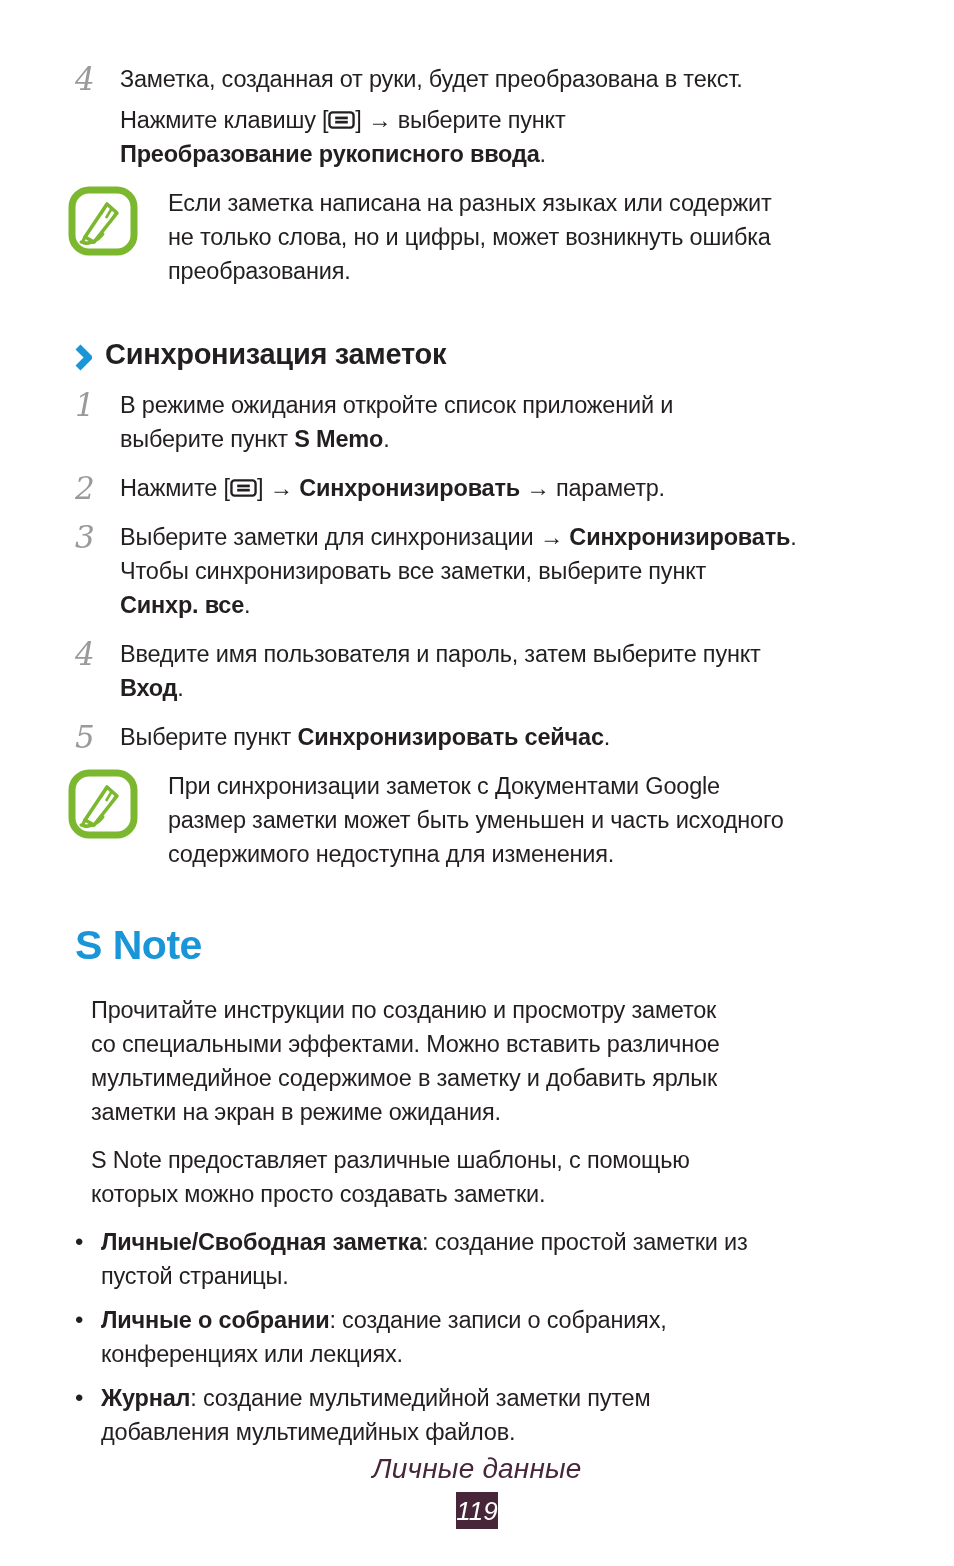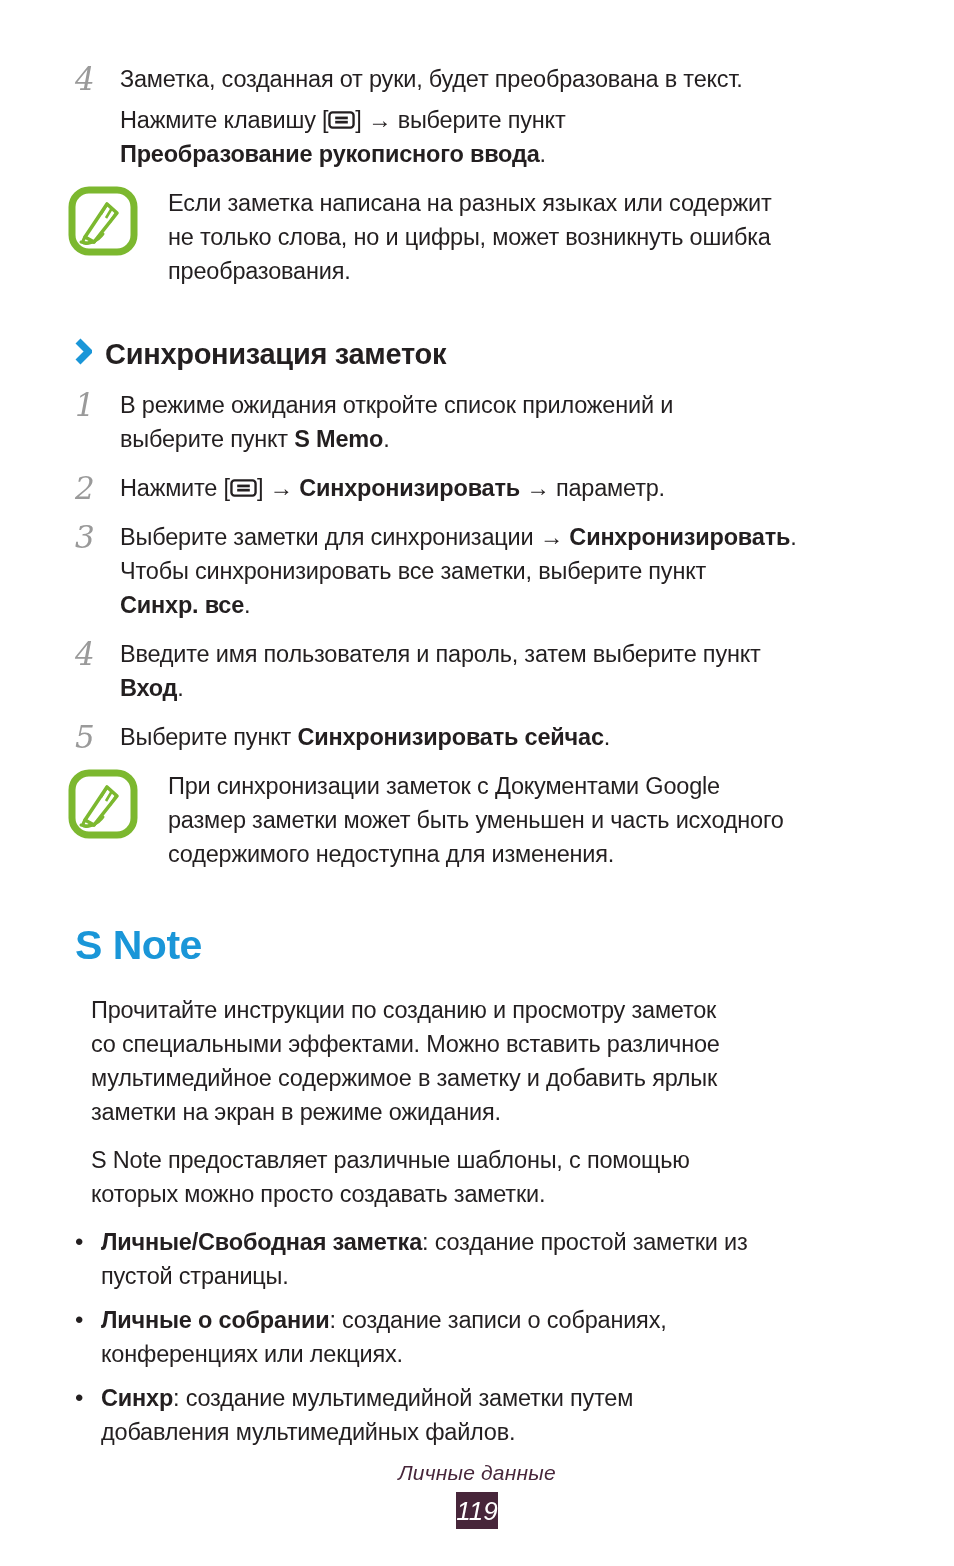--- a/index.html
+++ b/index.html
@@ -22,42 +22,42 @@
   .step-text{flex:1;font-size:23.5px;line-height:34px;letter-spacing:-0.2px}
   .step-text p{margin:0}
   .step-text p + p{margin-top:7px}
   b{font-weight:700}
   
   .note{display:flex;gap:30px;margin:14px 0 0 -7px}
   .note-icon{flex:0 0 70px;width:70px;height:70px}
   .note-text{flex:1;font-size:23.5px;line-height:34px;letter-spacing:-0.2px;margin:0}
   
   .section-heading{
-    display:flex;align-items:flex-start;gap:13px;margin:50px 0 17px 0;
+    display:flex;align-items:flex-end;gap:13px;margin:50px 0 17px 0;
     font-size:29px;font-weight:700;letter-spacing:-0.3px;
   }
   .chevron{width:17px;height:27px;flex:0 0 17px}
   
   .page-title{
     margin:52px 0 24px 0;color:var(--blue);
     font-size:41px;font-weight:700;letter-spacing:-0.5px;line-height:1.12;
   }
   .para{margin:0 0 14px 16px;font-size:23.5px;line-height:34px;letter-spacing:-0.2px}
   
   .bullets{list-style:none;margin:4px 0 0 0;padding:0}
   .bullets li{display:flex;margin:0 0 10px 0}
   .dot{flex:0 0 26px;font-size:24px;line-height:34px}
   .li-text{flex:1;font-size:23.5px;line-height:34px;letter-spacing:-0.2px}
   
   .menu-key{display:inline-block;width:27px;height:18px;vertical-align:-1px}
   .menu-key svg{display:block;width:100%;height:100%}
   
   .footer{position:absolute;left:0;right:0;bottom:37px;text-align:center}
   .footer-label{
-    font-style:italic;color:var(--maroon);font-size:21px;letter-spacing:0.2px;
+    font-style:italic;color:var(--maroon);font-size:28px;letter-spacing:0.2px;
   }
   .page-badge{
     display:inline-flex;align-items:center;justify-content:center;
     width:42px;height:37px;margin-top:7px;background:var(--maroon);
     color:#fff;font-style:italic;font-size:26px;line-height:1;
   }
 </style>
 </head>
 <body>
 
@@ -147,21 +147,21 @@
     <li>
       <span class="dot">•</span>
       <div class="li-text"><b>Личные/Свободная заметка</b>: создание простой заметки из<br>пустой страницы.</div>
     </li>
     <li>
       <span class="dot">•</span>
       <div class="li-text"><b>Личные о собрании</b>: создание записи о собраниях,<br>конференциях или лекциях.</div>
     </li>
     <li>
       <span class="dot">•</span>
-      <div class="li-text"><b>Синхр</b>: создание мультимедийной заметки путем<br>добавления мультимедийных файлов.</div>
+      <div class="li-text"><b>Журнал</b>: создание мультимедийной заметки путем<br>добавления мультимедийных файлов.</div>
     </li>
   </ul>
 
   <div class="footer">
     <div class="footer-label">Личные данные</div>
     <div class="page-badge">119</div>
   </div>
 
 </div>
 

